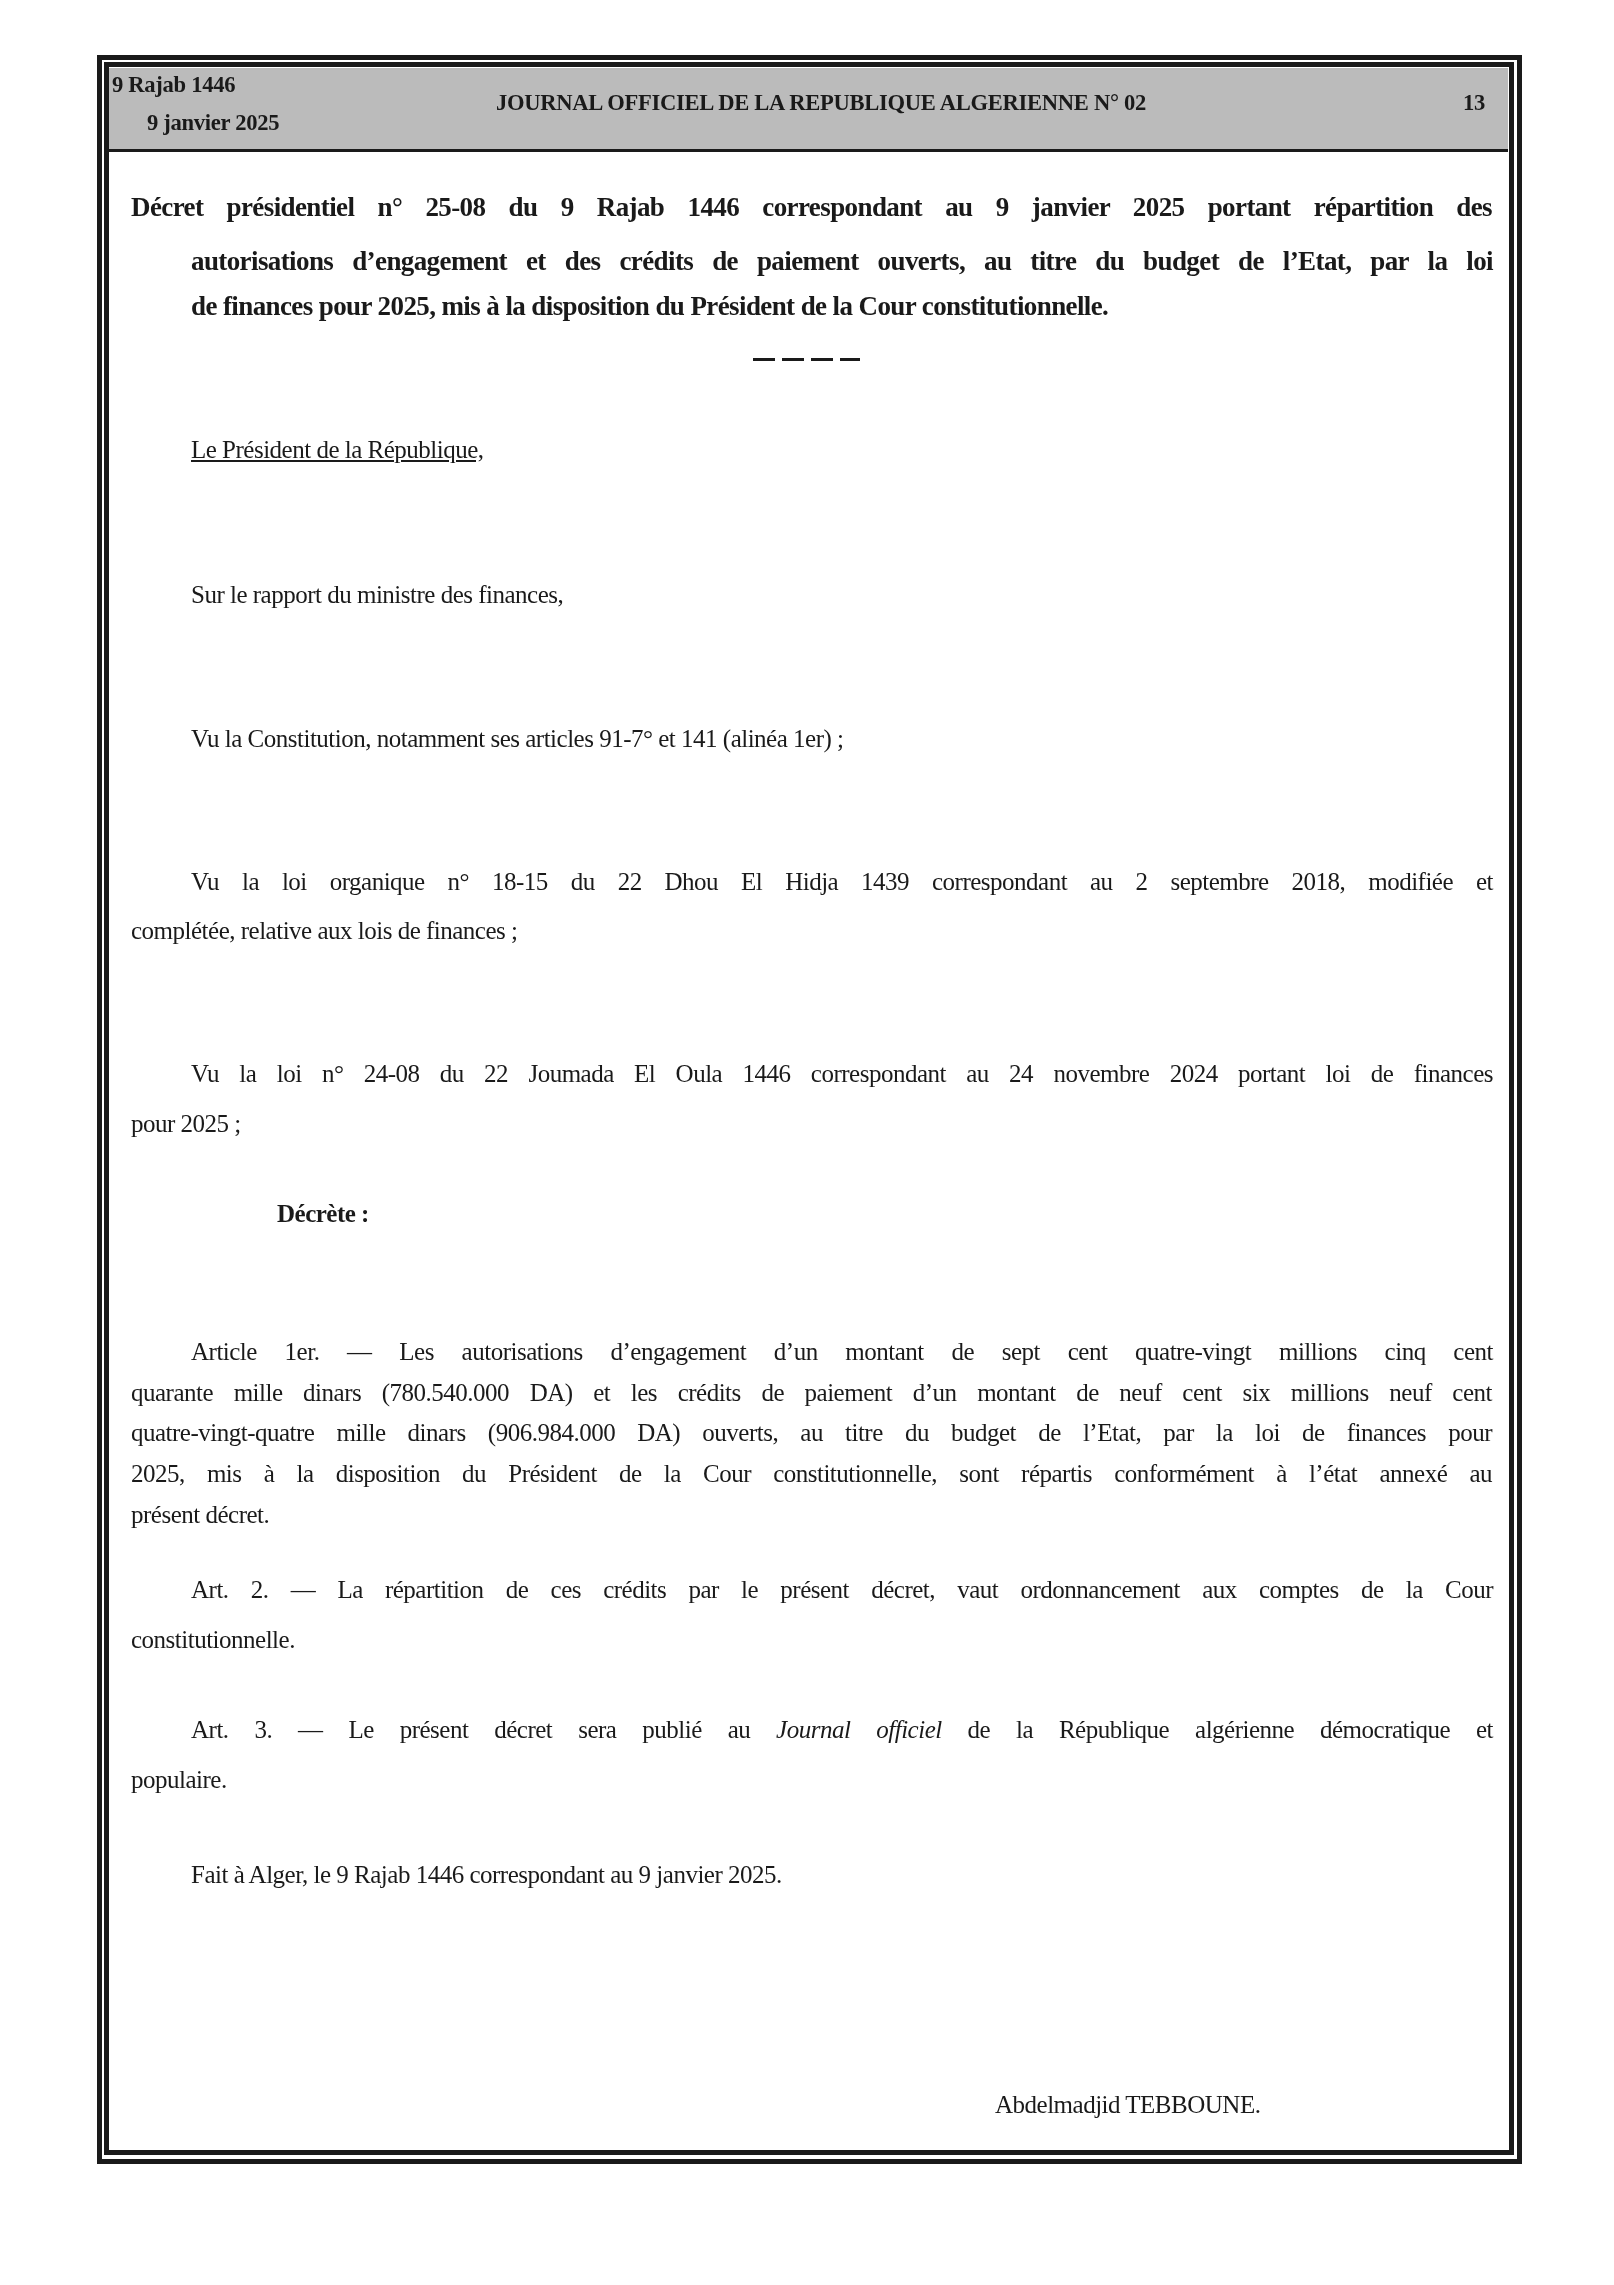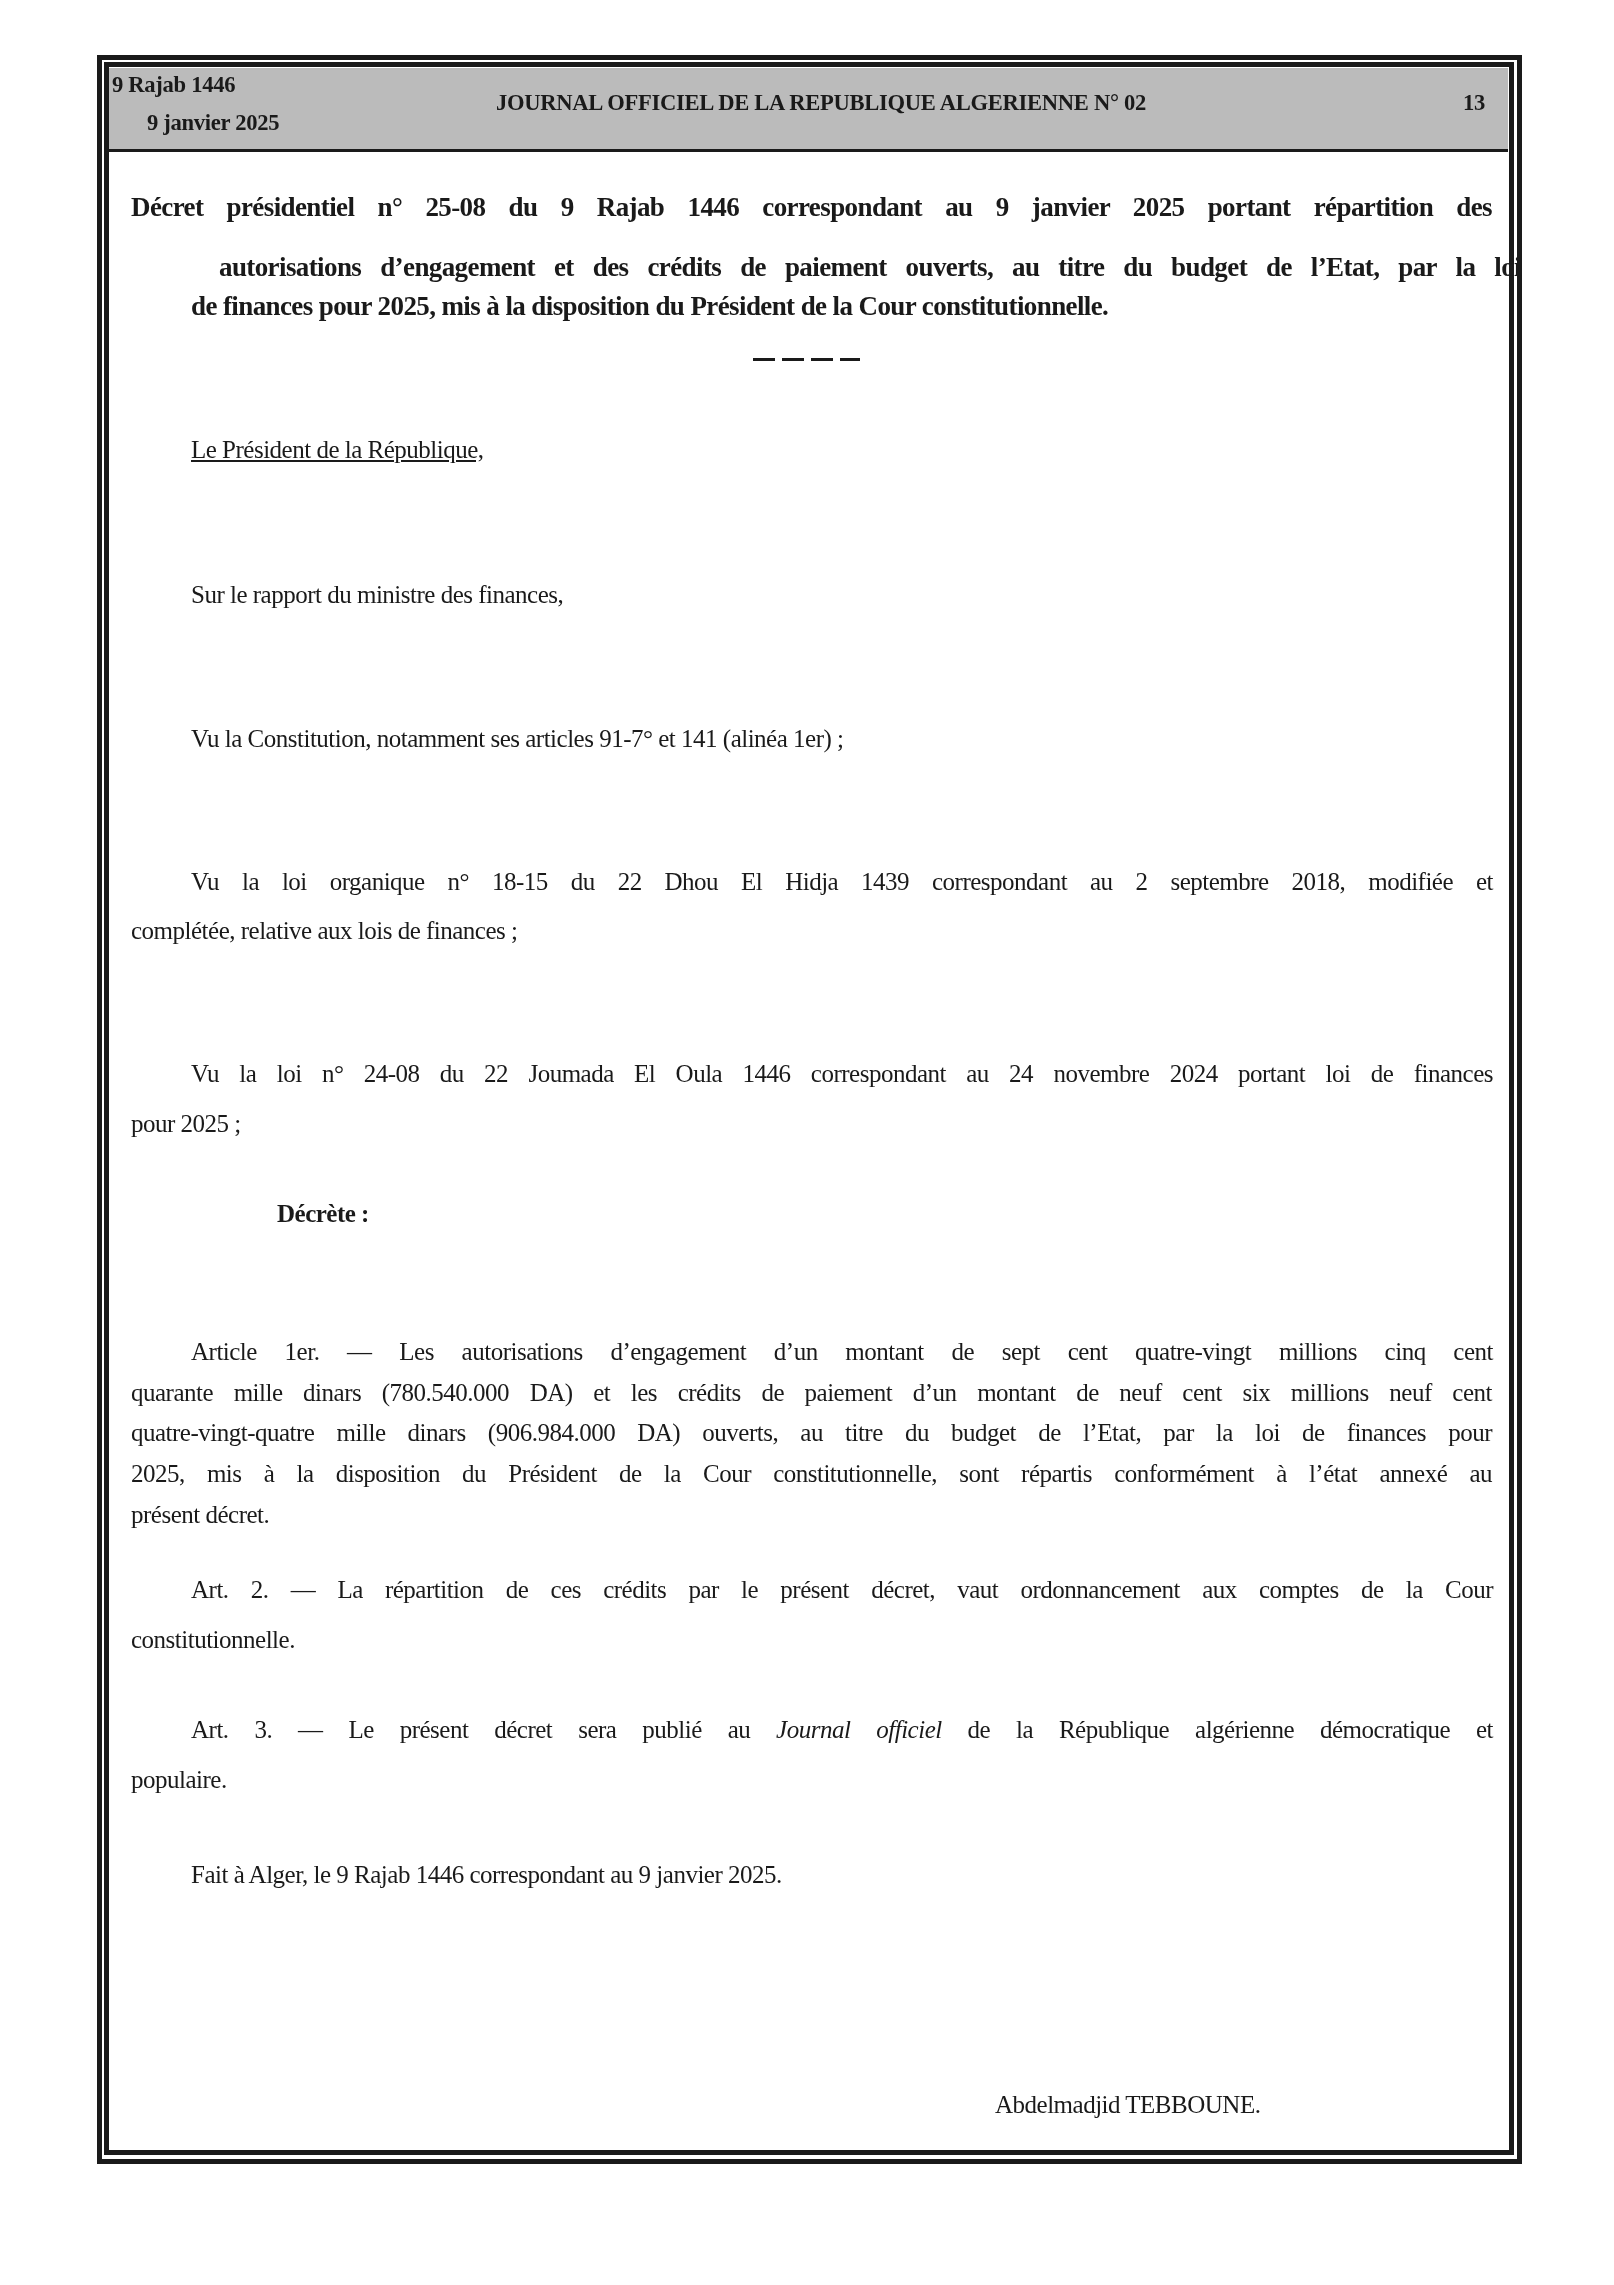--- a/index.html
+++ b/index.html
@@ -31,21 +31,21 @@
 <div class="frame-outer"></div>
 <div class="frame-inner"></div>
 
 <div class="header-band"></div>
 <div class="hdr hdr-date1">9 Rajab 1446</div>
 <div class="hdr hdr-date2">9 janvier 2025</div>
 <div class="hdr hdr-title">JOURNAL OFFICIEL DE LA REPUBLIQUE ALGERIENNE N° 02</div>
 <div class="hdr hdr-page">13</div>
 
 <div class="line title justify" style="left:131px; top:192px; width:1361px;">Décret présidentiel n° 25-08 du 9 Rajab 1446 correspondant au 9 janvier 2025 portant répartition des</div>
-<div class="line title justify" style="left:191px; top:252px; width:1302px;margin-left:28px;">autorisations d’engagement et des crédits de paiement ouverts, au titre du budget de l’Etat, par la loi</div>
+<div class="line title justify" style="left:191px; top:246px; width:1302px;">autorisations d’engagement et des crédits de paiement ouverts, au titre du budget de l’Etat, par la loi</div>
 <div class="line title" style="left:191px; top:291px;">de finances pour 2025, mis à la disposition du Président de la Cour constitutionnelle.</div>
 <div class="dash"></div>
 
 <div class="line" style="left:191px; top:436px;text-decoration:underline;">Le Président de la République,</div>
 <div class="line" style="left:191px; top:581px;">Sur le rapport du ministre des finances,</div>
 <div class="line" style="left:191px; top:725px;">Vu la Constitution, notamment ses articles 91-7° et 141 (alinéa 1er) ;</div>
 
 <div class="line justify" style="left:191px; top:868px; width:1302px;">Vu la loi organique n° 18-15 du 22 Dhou El Hidja 1439 correspondant au 2 septembre 2018, modifiée et</div>
 <div class="line" style="left:131px; top:917px;">complétée, relative aux lois de finances ;</div>
 

